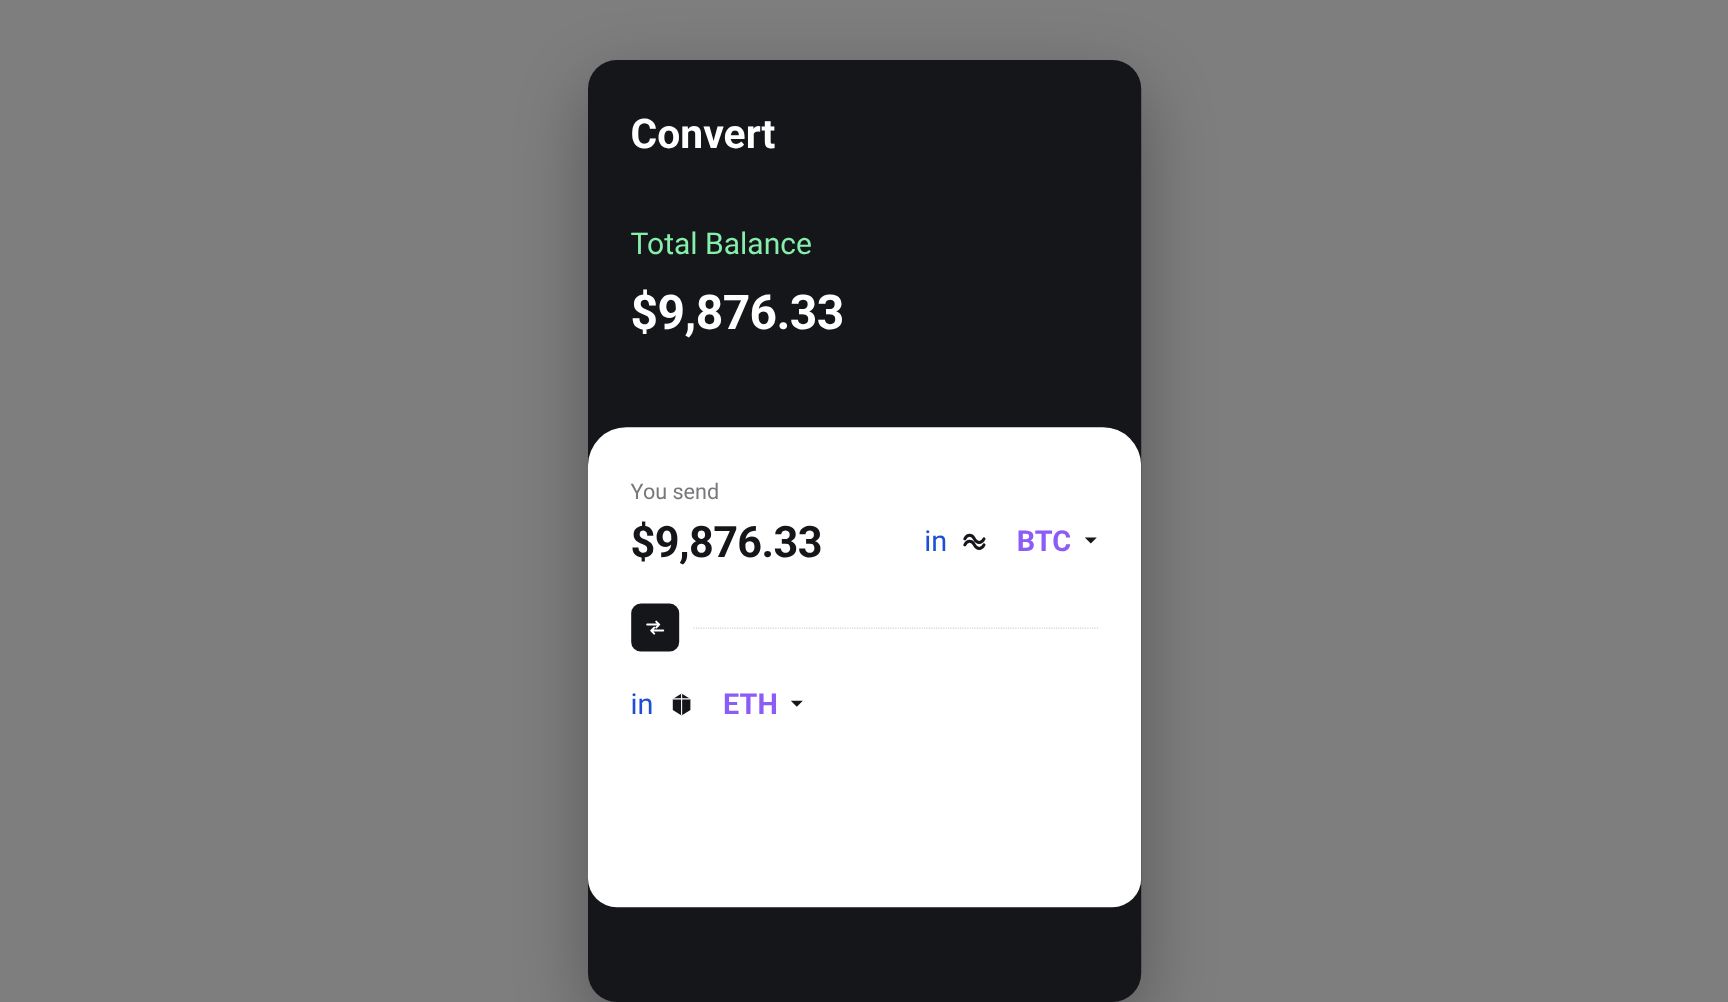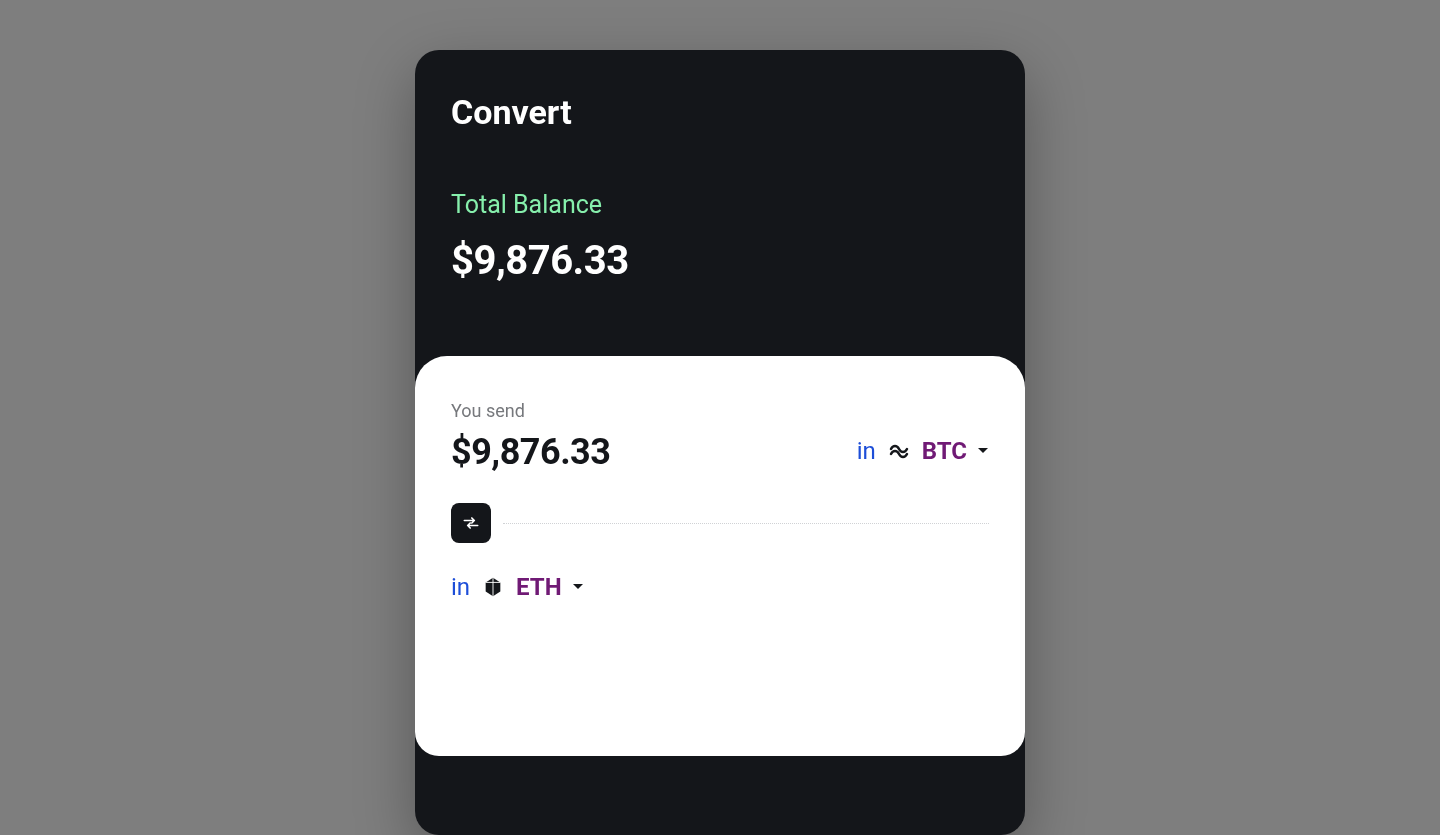--- a/index.html
+++ b/index.html
@@ -13,21 +13,21 @@
       background: #7e7e7e;
       width: 1440px;
       height: 835px;
       display: flex;
       justify-content: center;
       padding-top: 50px;
       overflow: hidden;
     }
     
     .card {
-      width: 610px;
+      width: 461px;
       background: #14161a;
       border-radius: 24px;
       overflow: hidden;
       box-shadow: 0 20px 60px rgba(0,0,0,0.3);
     }
     
     .header-section {
       padding: 42px 36px 42px 36px;
     }
     
@@ -126,23 +126,24 @@
     
     .currency-icon {
       width: 26px;
       height: 26px;
       display: flex;
       align-items: center;
       justify-content: center;
     }
     
     .currency-name {
-      color: #701a75;
+      color: #8b5cf6;
       font-size: 24px;
       font-weight: 700;
+      margin-left: 12px;
     }
     
     .currency-caret {
       color: #14161a;
       font-size: 12px;
     }
     
     .divider-row {
       display: flex;
       align-items: center;

